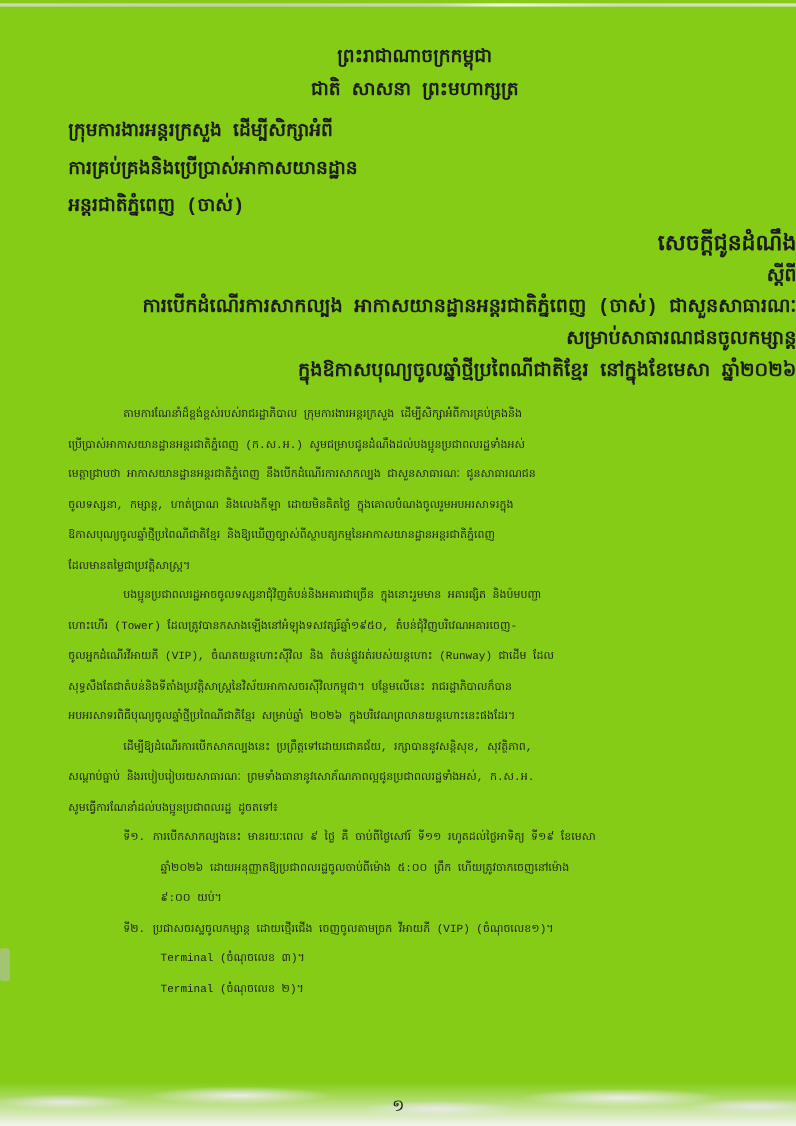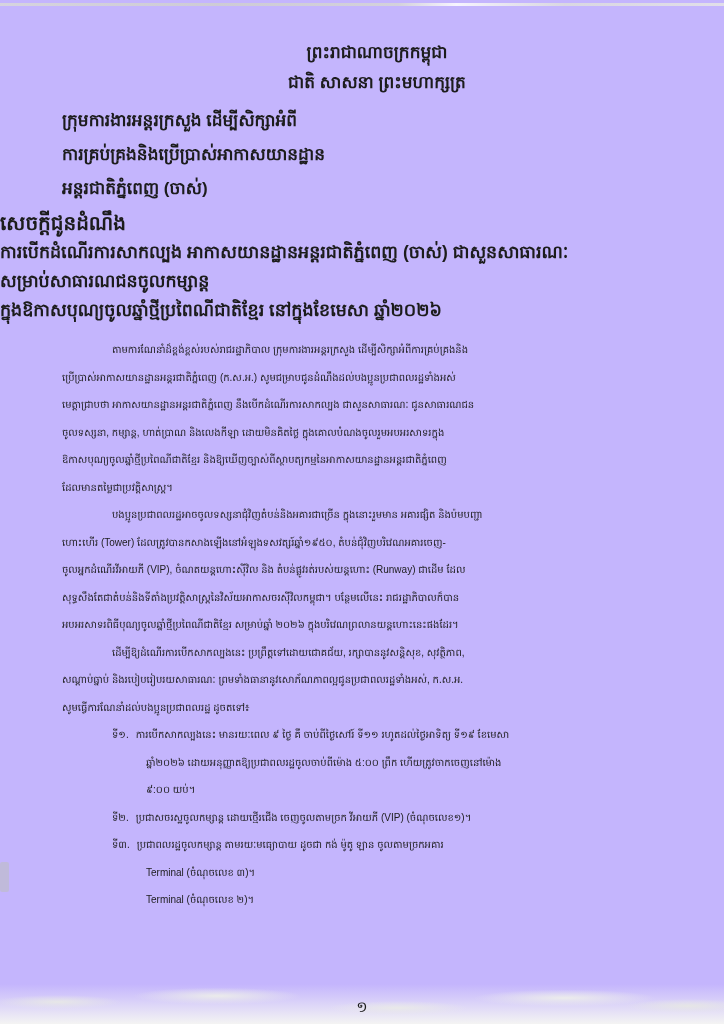--- a/index.html
+++ b/index.html
@@ -1,23 +1,23 @@
 <!DOCTYPE html>
 <html><head>
 <meta charset="utf-8">
 <style>
   html, body { margin: 0; padding: 0; background: #e9e9e9; }
   .page {
     position: relative;
     width: 724px;
     height: 1024px;
     margin: 0 auto;
-    background: #c4b5fd;
+    background: #84cc16;
     color: #1c1c1c;
-    font-family: Liberation Sans, sans-serif;
+    font-family: Liberation Mono, monospace;
     overflow: hidden;
   }
   
   .scan-top-edge {
     position: absolute; top: 3px; left: 0; right: 0; height: 3px;
     background: linear-gradient(90deg,
       #d9d9d9 0%, #cfcfcf 30%, #d6d6d6 55%, #ffffff 63%, #f2f2f2 68%,
       #dddddd 78%, #e6e6e6 100%);
     opacity: .85;
   }
@@ -35,21 +35,21 @@
     position: absolute; left: 0; top: 862px; width: 9px; height: 30px;
     background: #bdbdbd; opacity: .55; border-radius: 2px;
   }
   
   .header { padding-top: 38px; padding-left: 30px; text-align: center; font-weight: bold; }
   .header .hline { font-size: 17px; line-height: 30px; }
 
   .sender { margin: 6px 0 0 62px; font-weight: bold; font-size: 17px; }
   .sender .sline { line-height: 34px; white-space: nowrap; overflow: hidden; }
 
-  .titleblock { margin-top: 2px; text-align: left; font-weight: bold; }
+  .titleblock { margin-top: 2px; text-align: right; font-weight: bold; }
   .titleblock .t-doctype { font-size: 20px; line-height: 30px; }
   .titleblock .t-regarding { font-size: 17px; line-height: 28px; }
   .titleblock .t-subject { font-size: 17.5px; line-height: 29px; white-space: nowrap; overflow: hidden; }
 
   .bodytext { margin: 11px 34px 0 62px; font-size: 10px; }
   .bline { line-height: 27.5px; height: 27.5px; white-space: nowrap; overflow: hidden; }
   .indent { padding-left: 50px; }
   .li-first { padding-left: 50px; }
   .li-cont { padding-left: 84px; }
   .li-label { margin-right: 7px; }
@@ -74,20 +74,21 @@
   </div>
 
   <div class="sender">
     <div class="sline">ក្រុមការងារអន្តរក្រសួង ដើម្បីសិក្សាអំពី</div>
     <div class="sline">ការគ្រប់គ្រងនិងប្រើប្រាស់អាកាសយានដ្ឋាន</div>
     <div class="sline">អន្តរជាតិភ្នំពេញ (ចាស់)</div>
   </div>
 
   <div class="titleblock">
     <div class="t-doctype">សេចក្តីជូនដំណឹង</div>
+    <div class="t-regarding">ស្តីពី</div>
     <div class="t-subject">ការបើកដំណើរការសាកល្បង អាកាសយានដ្ឋានអន្តរជាតិភ្នំពេញ (ចាស់) ជាសួនសាធារណៈ</div>
     <div class="t-subject">សម្រាប់សាធារណជនចូលកម្សាន្ត</div>
     <div class="t-subject">ក្នុងឱកាសបុណ្យចូលឆ្នាំថ្មីប្រពៃណីជាតិខ្មែរ នៅក្នុងខែមេសា ឆ្នាំ២០២៦</div>
   </div>
 
   <div class="bodytext">
 
     <div>
       <div class="bline indent">តាមការណែនាំដ៏ខ្ពង់ខ្ពស់របស់រាជរដ្ឋាភិបាល ក្រុមការងារអន្តរក្រសួង ដើម្បីសិក្សាអំពីការគ្រប់គ្រងនិង</div>
       <div class="bline">ប្រើប្រាស់អាកាសយានដ្ឋានអន្តរជាតិភ្នំពេញ (ក.ស.អ.) សូមជម្រាបជូនដំណឹងដល់បងប្អូនប្រជាពលរដ្ឋទាំងអស់</div>
@@ -121,23 +122,20 @@
         <div class="bline li-cont">៩:០០ យប់។</div>
       </div>
 
       <div>
         <div class="bline li-first">
           <span class="li-label">ទី២.</span><span>ប្រជាសចរស្ឋចូលកម្សាន្ត ដោយថ្មើរជើង ចេញចូលតាមច្រក វីអាយភី (VIP) (ចំណុចលេខ១)។</span>
         </div>
       </div>
 
       <div>
-        <div class="bline li-first">
-          <span class="li-label">ទី៣.</span><span>ប្រជាពលរដ្ឋចូលកម្សាន្ត តាមរយៈមធ្យោបាយ ដូចជា កង់ ម៉ូតូ ឡាន ចូលតាមច្រកអគារ</span>
-        </div>
         <div class="bline li-cont">Terminal (ចំណុចលេខ ៣)។</div>
       </div>
 
       <div>
         <div class="bline li-cont">Terminal (ចំណុចលេខ ២)។</div>
       </div>
 
     </div>
   </div>
 

